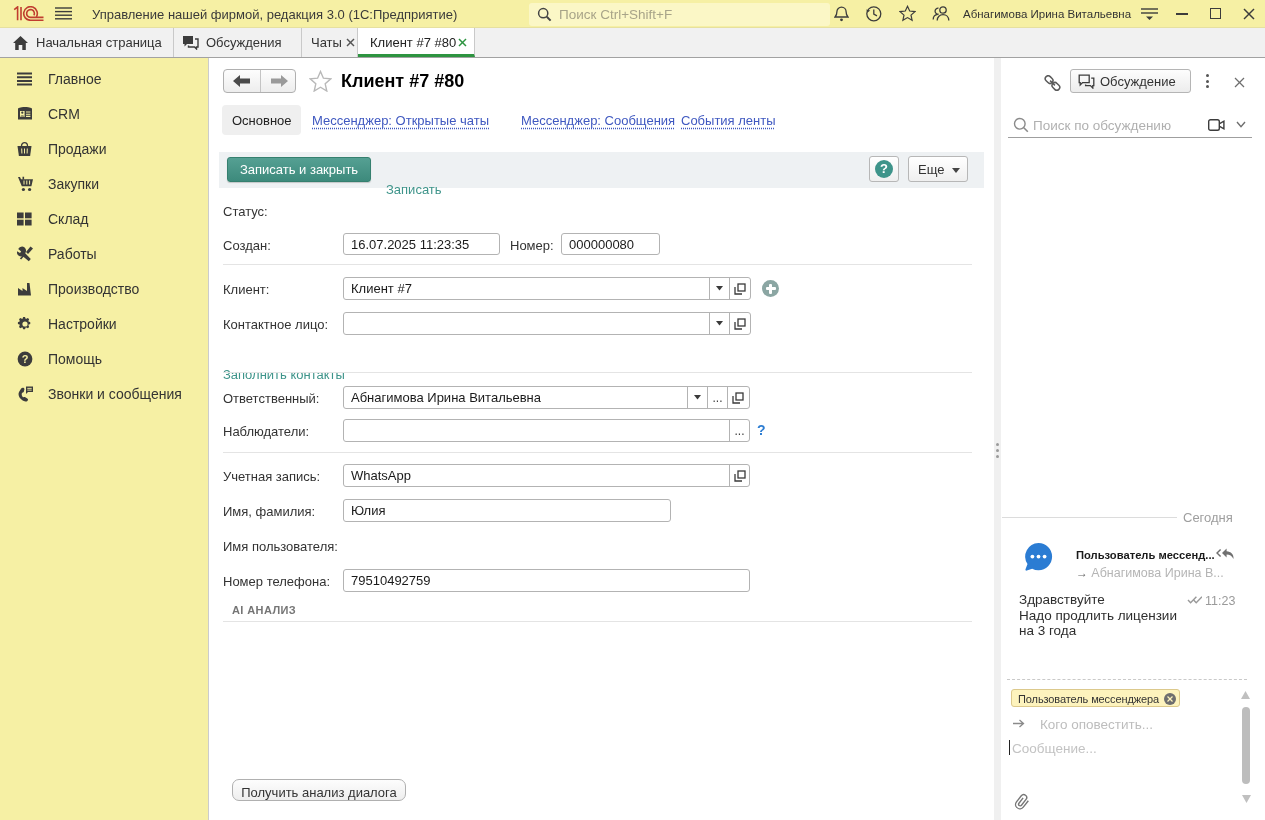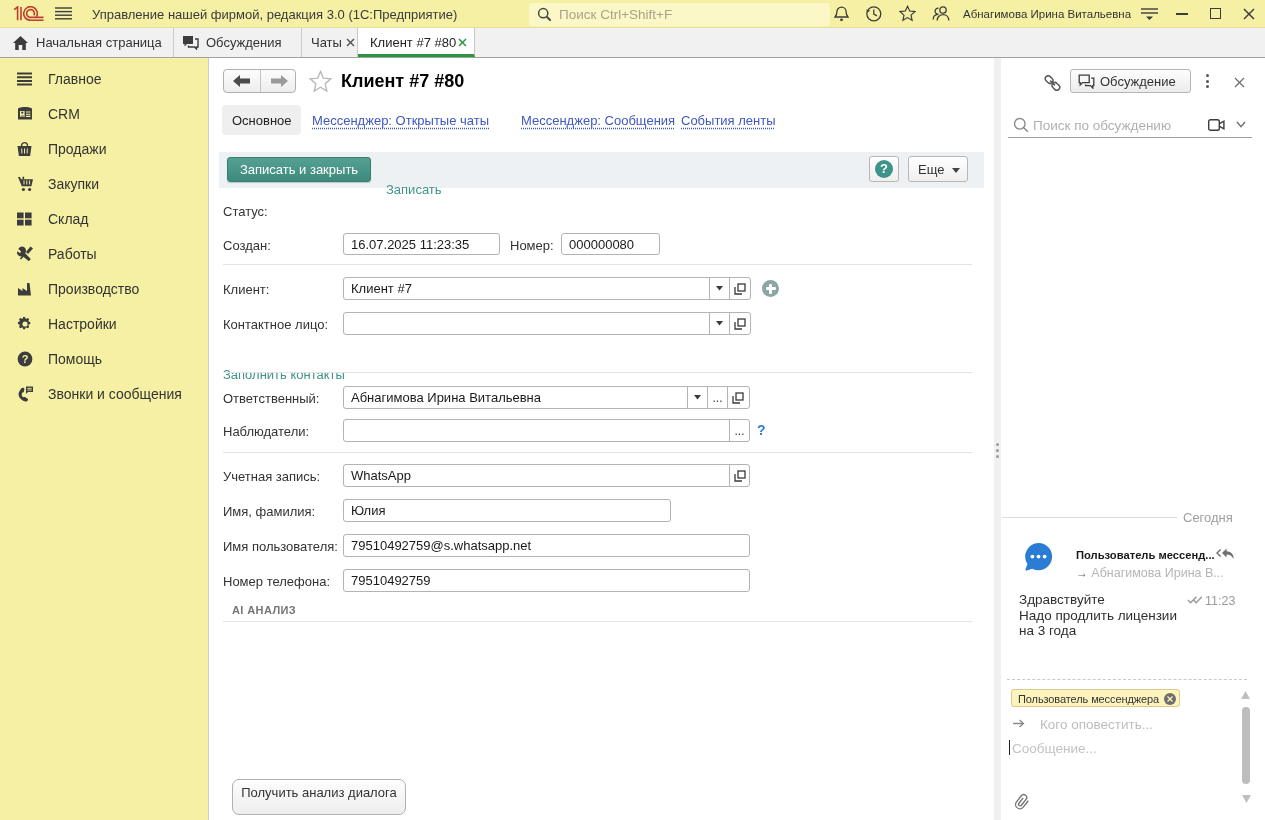--- a/index.html
+++ b/index.html
@@ -351,29 +351,28 @@
             <rect x="4" y="1" width="7" height="7" fill="none" stroke="#3a3a3a" stroke-width="1.3"></rect>
             <path d="M1,4 V11 H8" fill="none" stroke="#3a3a3a" stroke-width="1.3"></path>
           </svg>
     </div>
   </div>
 
   <div class="lbl" style="left:13px;top:446px;">Имя, фамилия:</div>
   <div class="inp" style="left:133px;top:441px;width:328px;height:23px;">Юлия</div>
 
   <div class="lbl" style="left:13px;top:481px;">Имя пользователя:</div>
-  <div class="inp" style="left:133px;top:476px;width:407px;height:23px;">79510492759@s.whatsapp.net</div>
 
   <div class="lbl" style="left:13px;top:516px;">Номер телефона:</div>
   <div class="inp" style="left:133px;top:511px;width:407px;height:23px;">79510492759</div>
 
   <div class="abs" style="left:22px;top:546px;font-size:11px;font-weight:bold;letter-spacing:0.4px;color:#757575;">AI АНАЛИЗ</div>
   <div class="hr" style="left:13px;top:563px;width:749px;"></div>
 
-  <div class="abs" style="left:22px;top:721px;width:174px;height:36px;border:1px solid #b0b0b0;border-radius:7px;background:linear-gradient(#fdfdfd,#eeeeee);">
+  <div class="abs" style="left:22px;top:721px;width:174px;height:22px;border:1px solid #b0b0b0;border-radius:7px;background:linear-gradient(#fdfdfd,#eeeeee);">
     <div class="abs" style="left:0;right:0;top:5px;text-align:center;font-size:13px;color:#333;">Получить анализ диалога</div>
   </div>
 </div>
 <style>
   .navlink { position:absolute; font-size:13px; color:#3f58c0;
              text-decoration:underline dotted; text-underline-offset:3px; }
   .combo { position:absolute; border:1px solid #b3b3b3; border-radius:3px; background:#fff;
            display:flex; align-items:stretch; }
   .ctext { font-size:13px; color:#1a1a1a; padding-left:7px; display:flex; align-items:center; }
   .cbtn  { border-left:1px solid #b3b3b3; display:flex; align-items:center; justify-content:center; }

